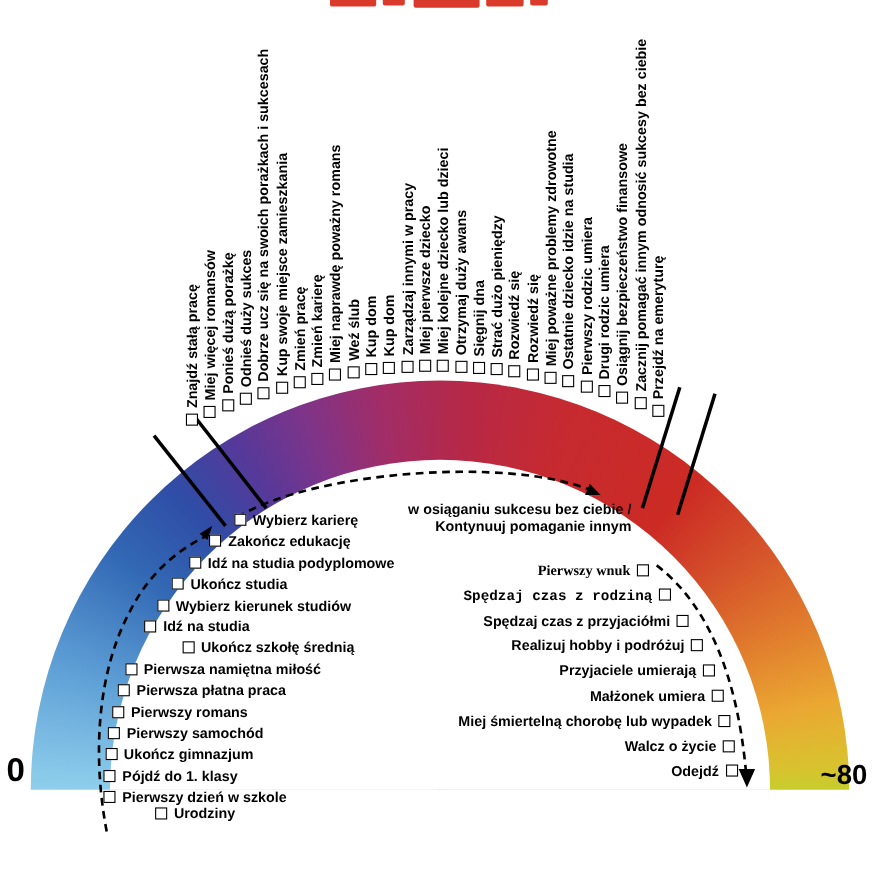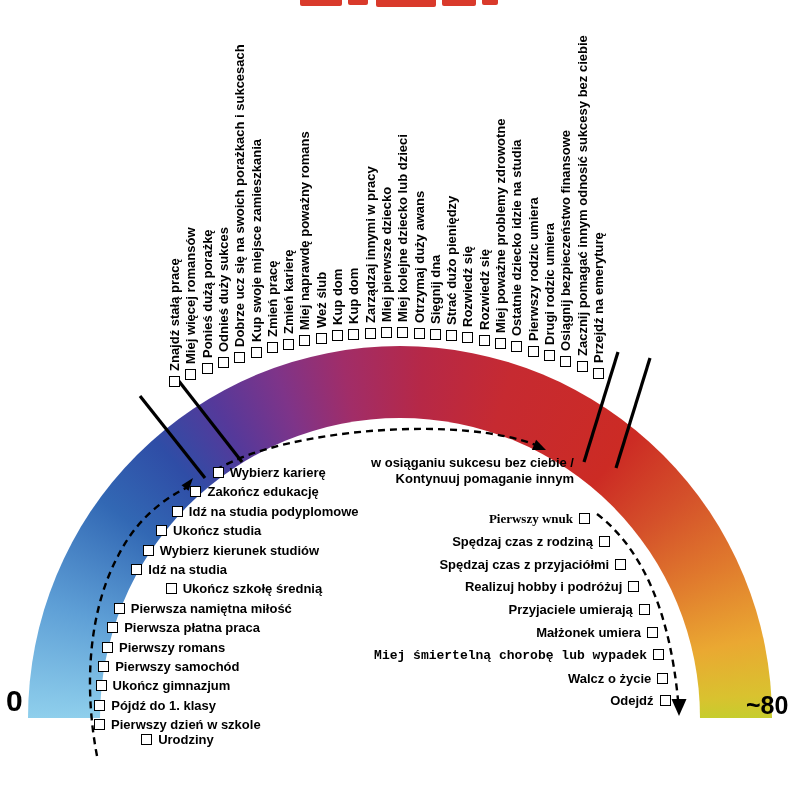--- a/index.html
+++ b/index.html
@@ -123,26 +123,26 @@
     <div class="row left" style="top: 621.2px; left: 107.202px;"><span class="cb"></span><span>Pierwsza płatna praca</span></div>
     <div class="row left" style="top: 640.6px; left: 102.046px;"><span class="cb"></span><span>Pierwszy romans</span></div>
     <div class="row left" style="top: 660px; left: 98.1965px;"><span class="cb"></span><span>Pierwszy samochód</span></div>
     <div class="row left" style="top: 679.4px; left: 95.6044px;"><span class="cb"></span><span>Ukończ gimnazjum</span></div>
     <div class="row left" style="top: 698.8px; left: 94.2386px;"><span class="cb"></span><span>Pójdź do 1. klasy</span></div>
     <div class="row left" style="top: 718.2px; left: 94.0831px;"><span class="cb"></span><span>Pierwszy dzień w szkole</span></div>
     <div class="row left" style="top: 733px; left: 95.136px; margin-left: 46px;"><span class="cb"></span><span>Urodziny</span></div>
   </div>
 <div>
     <div class="row right" style="top: 512px; right: 209.98px; font-family: Liberation Serif, serif;"><span>Pierwszy wnuk</span><span class="cb"></span></div>
-    <div class="row right" style="top: 534.8px; right: 189.994px;"><span>Spędzaj czas z rodziną</span><span class="cb"></span></div>
+    <div class="row right" style="top: 534.8px; right: 189.994px; font-family: Liberation Mono, monospace;"><span>Spędzaj czas z rodziną</span><span class="cb"></span></div>
     <div class="row right" style="top: 557.6px; right: 173.805px;"><span>Spędzaj czas z przyjaciółmi</span><span class="cb"></span></div>
     <div class="row right" style="top: 580.4px; right: 160.685px;"><span>Realizuj hobby i podróżuj</span><span class="cb"></span></div>
     <div class="row right" style="top: 603.2px; right: 150.174px;"><span>Przyjaciele umierają</span><span class="cb"></span></div>
     <div class="row right" style="top: 626px; right: 141.971px;"><span>Małżonek umiera</span><span class="cb"></span></div>
-    <div class="row right" style="top: 648.8px; right: 135.87px; font-family: Liberation Mono, monospace;"><span>Miej śmiertelną chorobę lub wypadek</span><span class="cb"></span></div>
+    <div class="row right" style="top: 648.8px; right: 135.87px;"><span>Miej śmiertelną chorobę lub wypadek</span><span class="cb"></span></div>
     <div class="row right" style="top: 671.6px; right: 131.737px;"><span>Walcz o życie</span><span class="cb"></span></div>
     <div class="row right" style="top: 694.4px; right: 129.484px;"><span>Odejdź</span><span class="cb"></span></div>
   </div>
 
 <div class="hdr">
   <div>w osiąganiu sukcesu bez ciebie /</div>
   <div>Kontynuuj pomaganie innym</div>
 </div>
 
 <div class="axis start">0</div>

